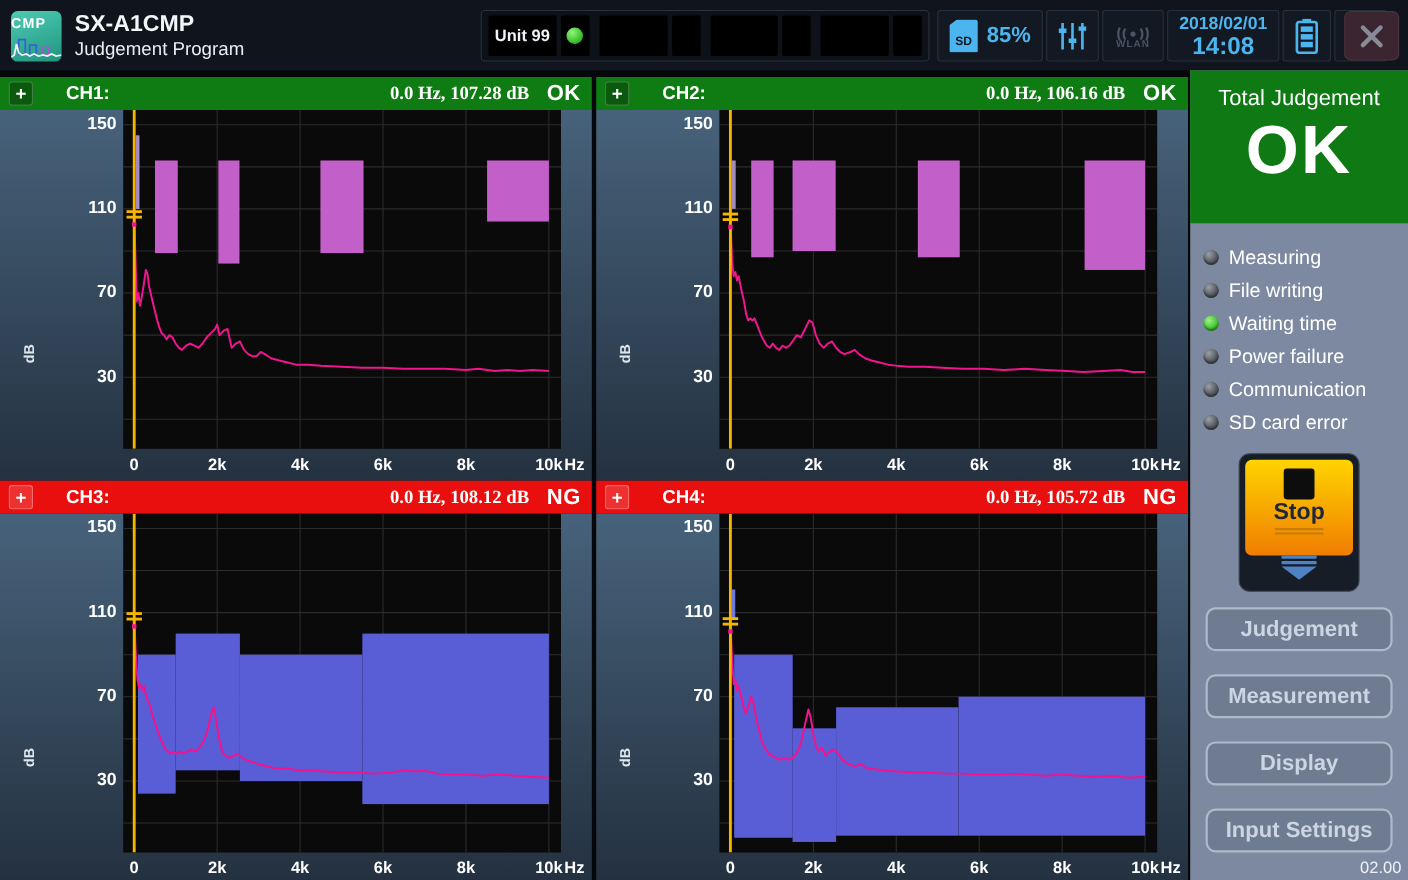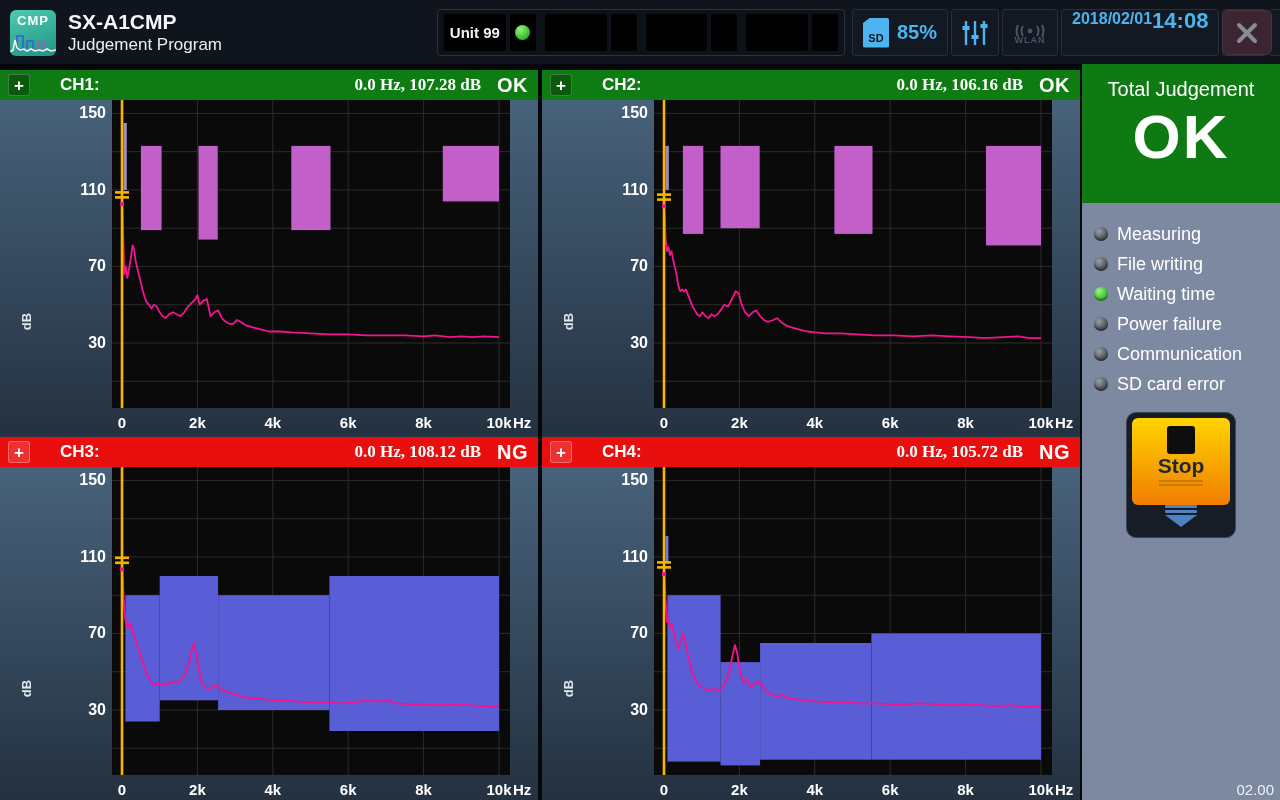--- a/index.html
+++ b/index.html
@@ -3,40 +3,40 @@
 <meta charset="utf-8">
 <style>
   * { margin:0; padding:0; box-sizing:border-box; }
   html,body { width:1280px; height:800px; background:#05070a; font-family:"Liberation Sans",sans-serif; overflow:hidden; }
   #screen { position:relative; width:1280px; height:800px; background:#05070a; }
 
   
   #topbar { position:absolute; left:0; top:0; width:1280px; height:64px; background:#10151d; }
   .app-ident { position:absolute; left:10px; top:10px; display:flex; align-items:center; }
   .app-icon { width:46px; height:46px; border-radius:6px; background:linear-gradient(160deg,#4ecbb2,#1f9480); position:relative; overflow:hidden; }
-  .app-icon .cmp-txt { position:absolute; top:3px; left:0; right:0; text-align:center; color:#fff; font-weight:bold; font-size:13px; letter-spacing:1px; }
+  .app-icon .cmp-txt { position:absolute; top:3px; left:0; right:0; color:#fff; font-weight:bold; font-size:13px; letter-spacing:1px; }
   .app-icon svg { position:absolute; bottom:0; left:0; }
   .app-titles { margin-left:12px; }
   .app-title { color:#f2f6fa; font-size:21px; font-weight:bold; line-height:24px; }
   .app-subtitle { color:#e9eef4; font-size:17px; line-height:22px; }
 
   .unit-panel { position:absolute; left:437px; top:9px; width:408px; height:47px; background:#0d1118; border:1px solid #2a333f; border-radius:4px; display:flex; align-items:center; gap:9px; padding:0 6px; }
   .unit-slot { flex:1; display:flex; align-items:center; gap:4px; height:37px; }
   .unit-label { flex:1; height:37px; background:#000; border-radius:2px; color:#f0f3f7; font-size:15px; font-weight:bold; display:flex; align-items:center; justify-content:center; }
   .unit-led { width:26px; height:37px; background:#000; border-radius:2px; display:flex; align-items:center; justify-content:center; }
   .unit-led .dot { width:15px; height:15px; border-radius:50%; }
   .unit-led .dot.on { background:radial-gradient(circle at 35% 30%,#96f07a,#3dc232 60%,#1d8a18); }
 
   .icon-cluster { position:absolute; left:852px; top:9px; height:47px; display:flex; gap:3px; }
   .ic-cell { background:#131922; border:1px solid #272f3b; border-radius:3px; display:flex; align-items:center; justify-content:center; gap:8px; padding:0 10px; height:47px; }
   .sd-card { width:26px; height:30px; background:#4cb4ee; clip-path:polygon(28% 0,100% 0,100% 100%,0 100%,0 18%); border-radius:2px; color:#10151d; font-size:11px; font-weight:bold; display:flex; align-items:flex-end; justify-content:center; padding-bottom:4px; }
   .pct { color:#4cb4ee; font-size:20px; font-weight:bold; }
   .wlan-cell { flex-direction:column; gap:0; }
   .wlan-word { color:#4a5466; font-size:9px; font-weight:bold; letter-spacing:1px; margin-top:-2px; }
-  .dt-cell { flex-direction:row; align-items:flex-start; gap:0; }
+  .dt-cell { flex-direction:column; align-items:center; gap:0; }
   .dt-date { color:#4cb4ee; font-size:16px; font-weight:bold; line-height:18px; }
   .dt-time { color:#4cb4ee; font-size:22px; font-weight:bold; line-height:22px; }
   .close-btn { position:absolute; right:8px; top:10px; width:50px; height:45px; background:#3b2530; border:1px solid #4a3440; border-radius:6px; display:flex; align-items:center; justify-content:center; cursor:pointer; }
 
   
   .chart-panel { position:absolute; }
   .chart-header { height:30px; display:flex; align-items:center; padding:0 10px 0 8px; }
   .chart-header.ok { background:#0e7c12; }
   .chart-header.ng { background:#ea0f0f; }
   .plus-btn { width:22px; height:22px; border-radius:3px; display:flex; align-items:center; justify-content:center; color:#fff; font-size:17px; font-weight:bold; line-height:1; cursor:pointer; }
@@ -420,16 +420,22 @@
         <div class="stop-word">Stop</div>
         <div class="stop-grip"></div>
         <div class="stop-grip"></div>
       </div>
       <div class="stop-arrow-zone">
         <div class="sa-line"></div>
         <div class="sa-line"></div>
         <div class="sa-tri"></div>
       </div>
     </div>
+    <div id="menu-buttons">
+        <button class="menu-btn">Judgement</button>
+        <button class="menu-btn">Measurement</button>
+        <button class="menu-btn">Display</button>
+        <button class="menu-btn">Input Settings</button>
+      </div>
     <div class="version">02.00</div>
   </div>
 
 </div>
 
 </body></html>

